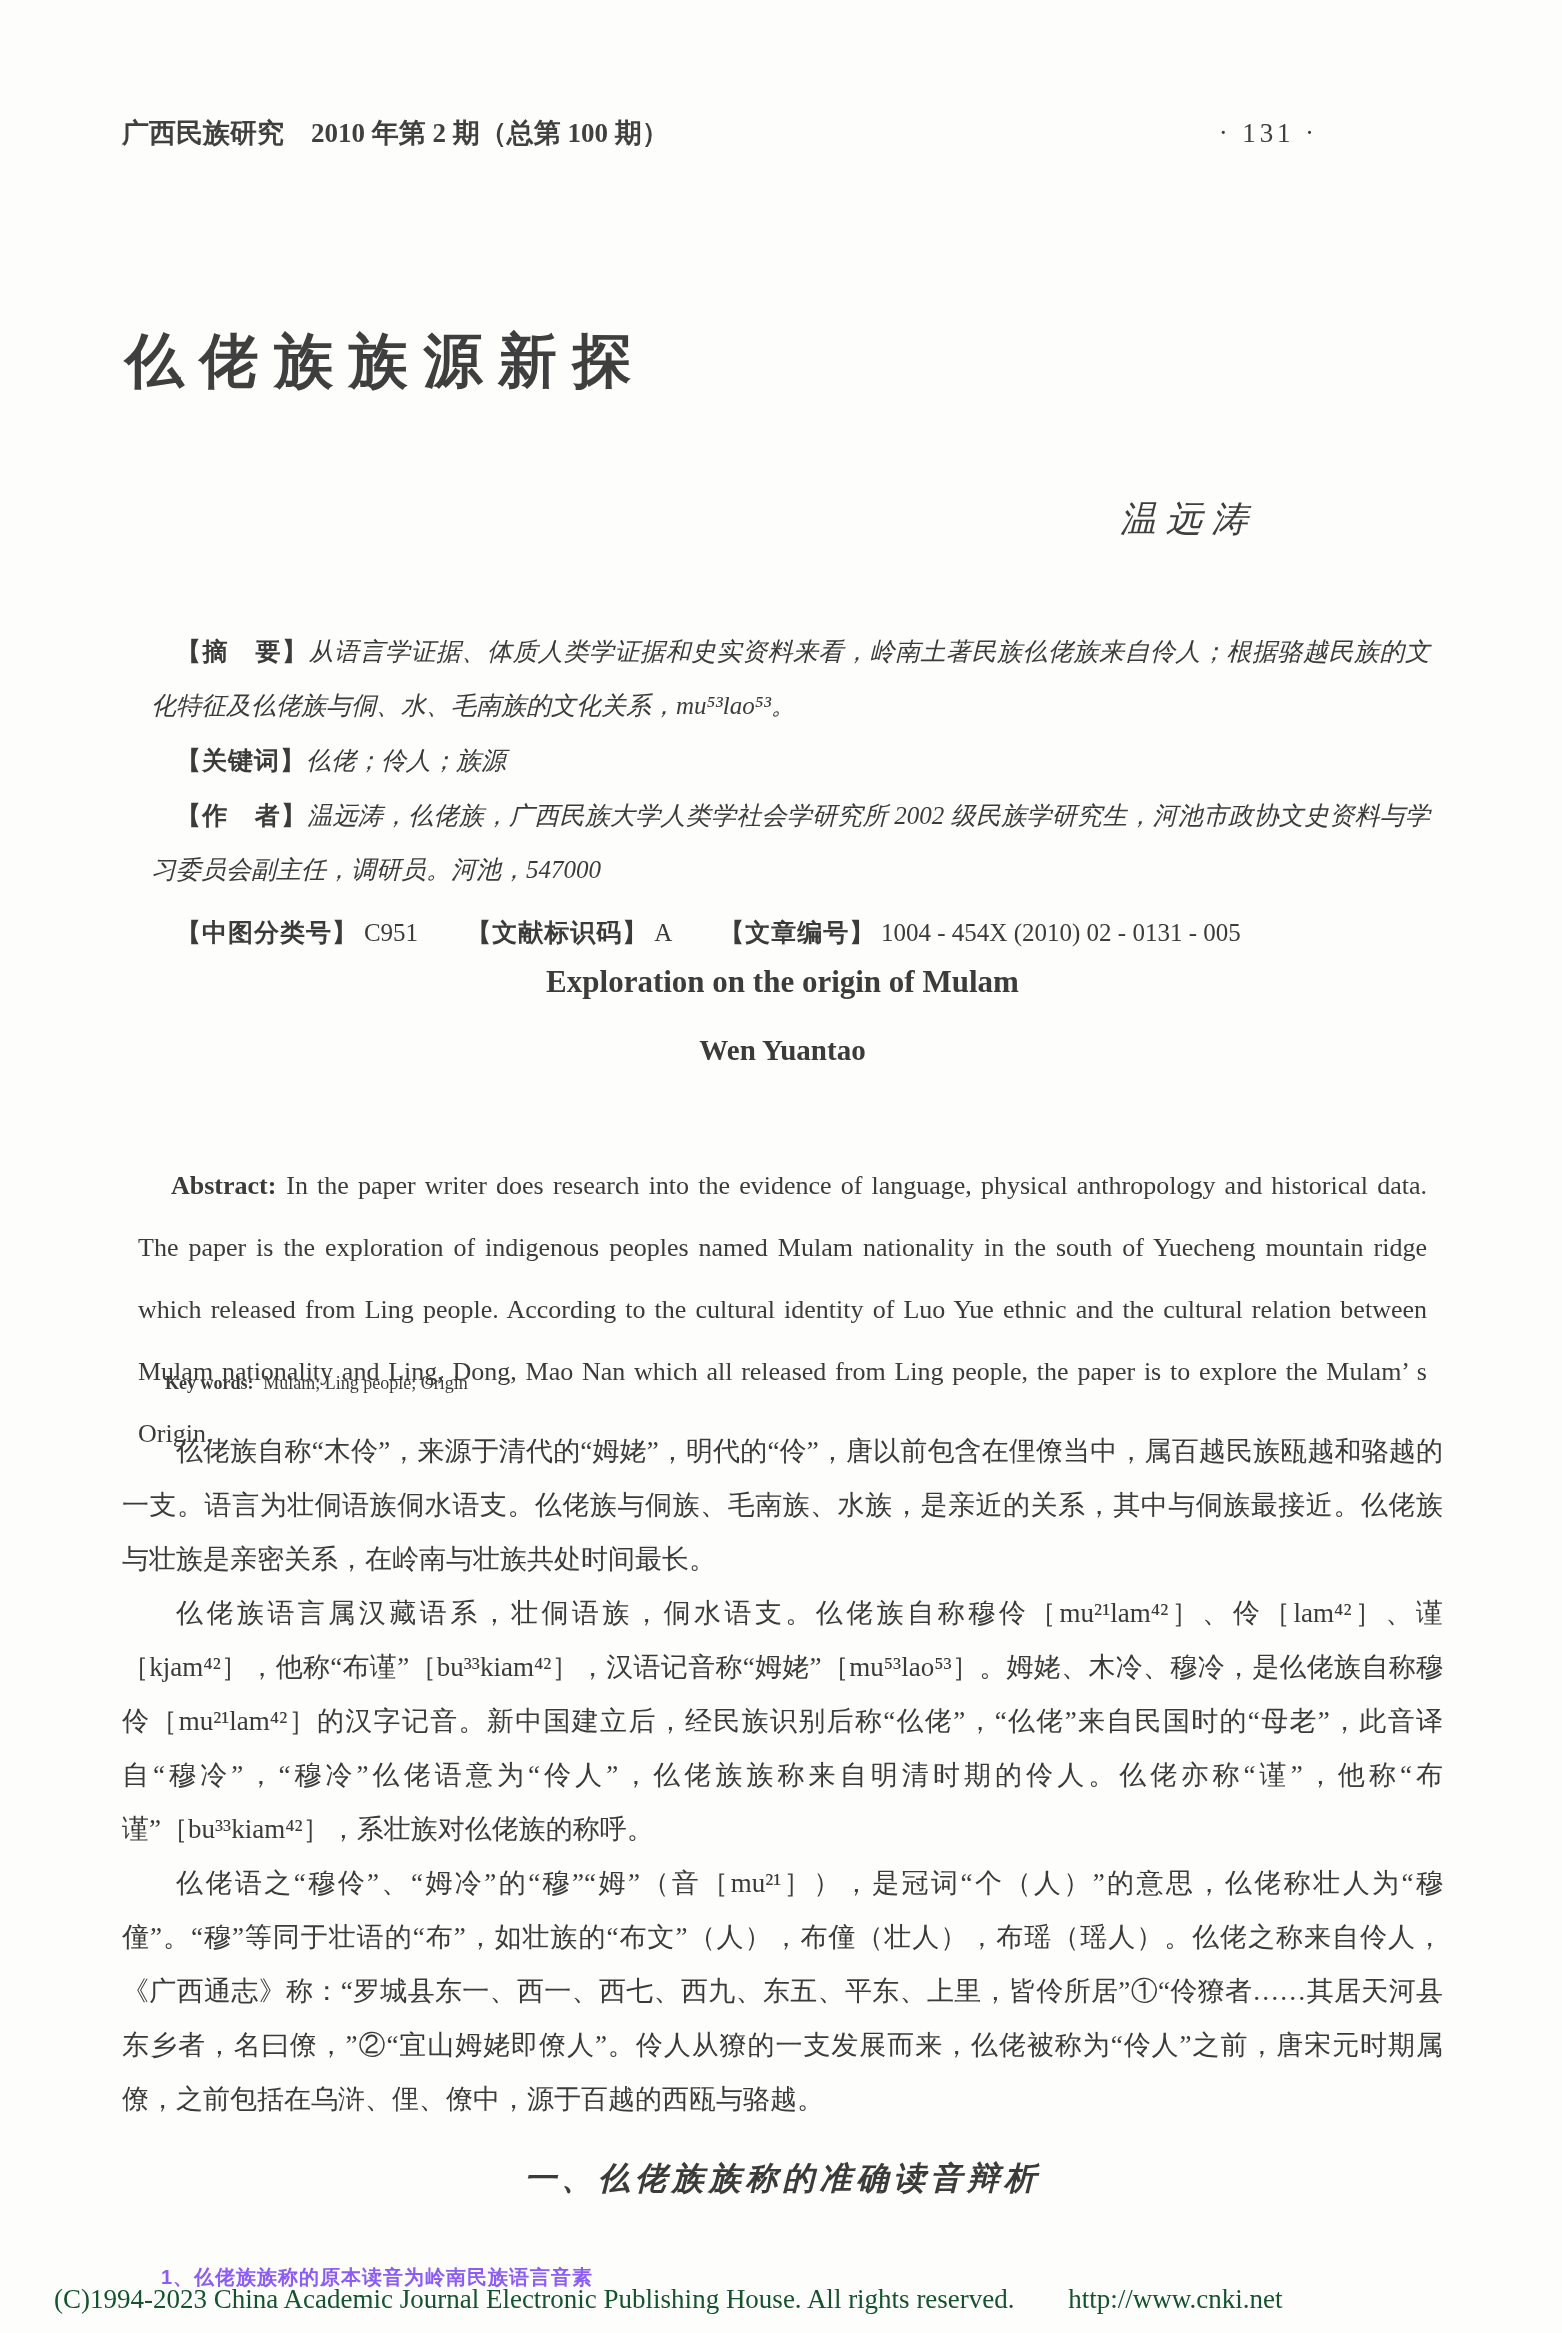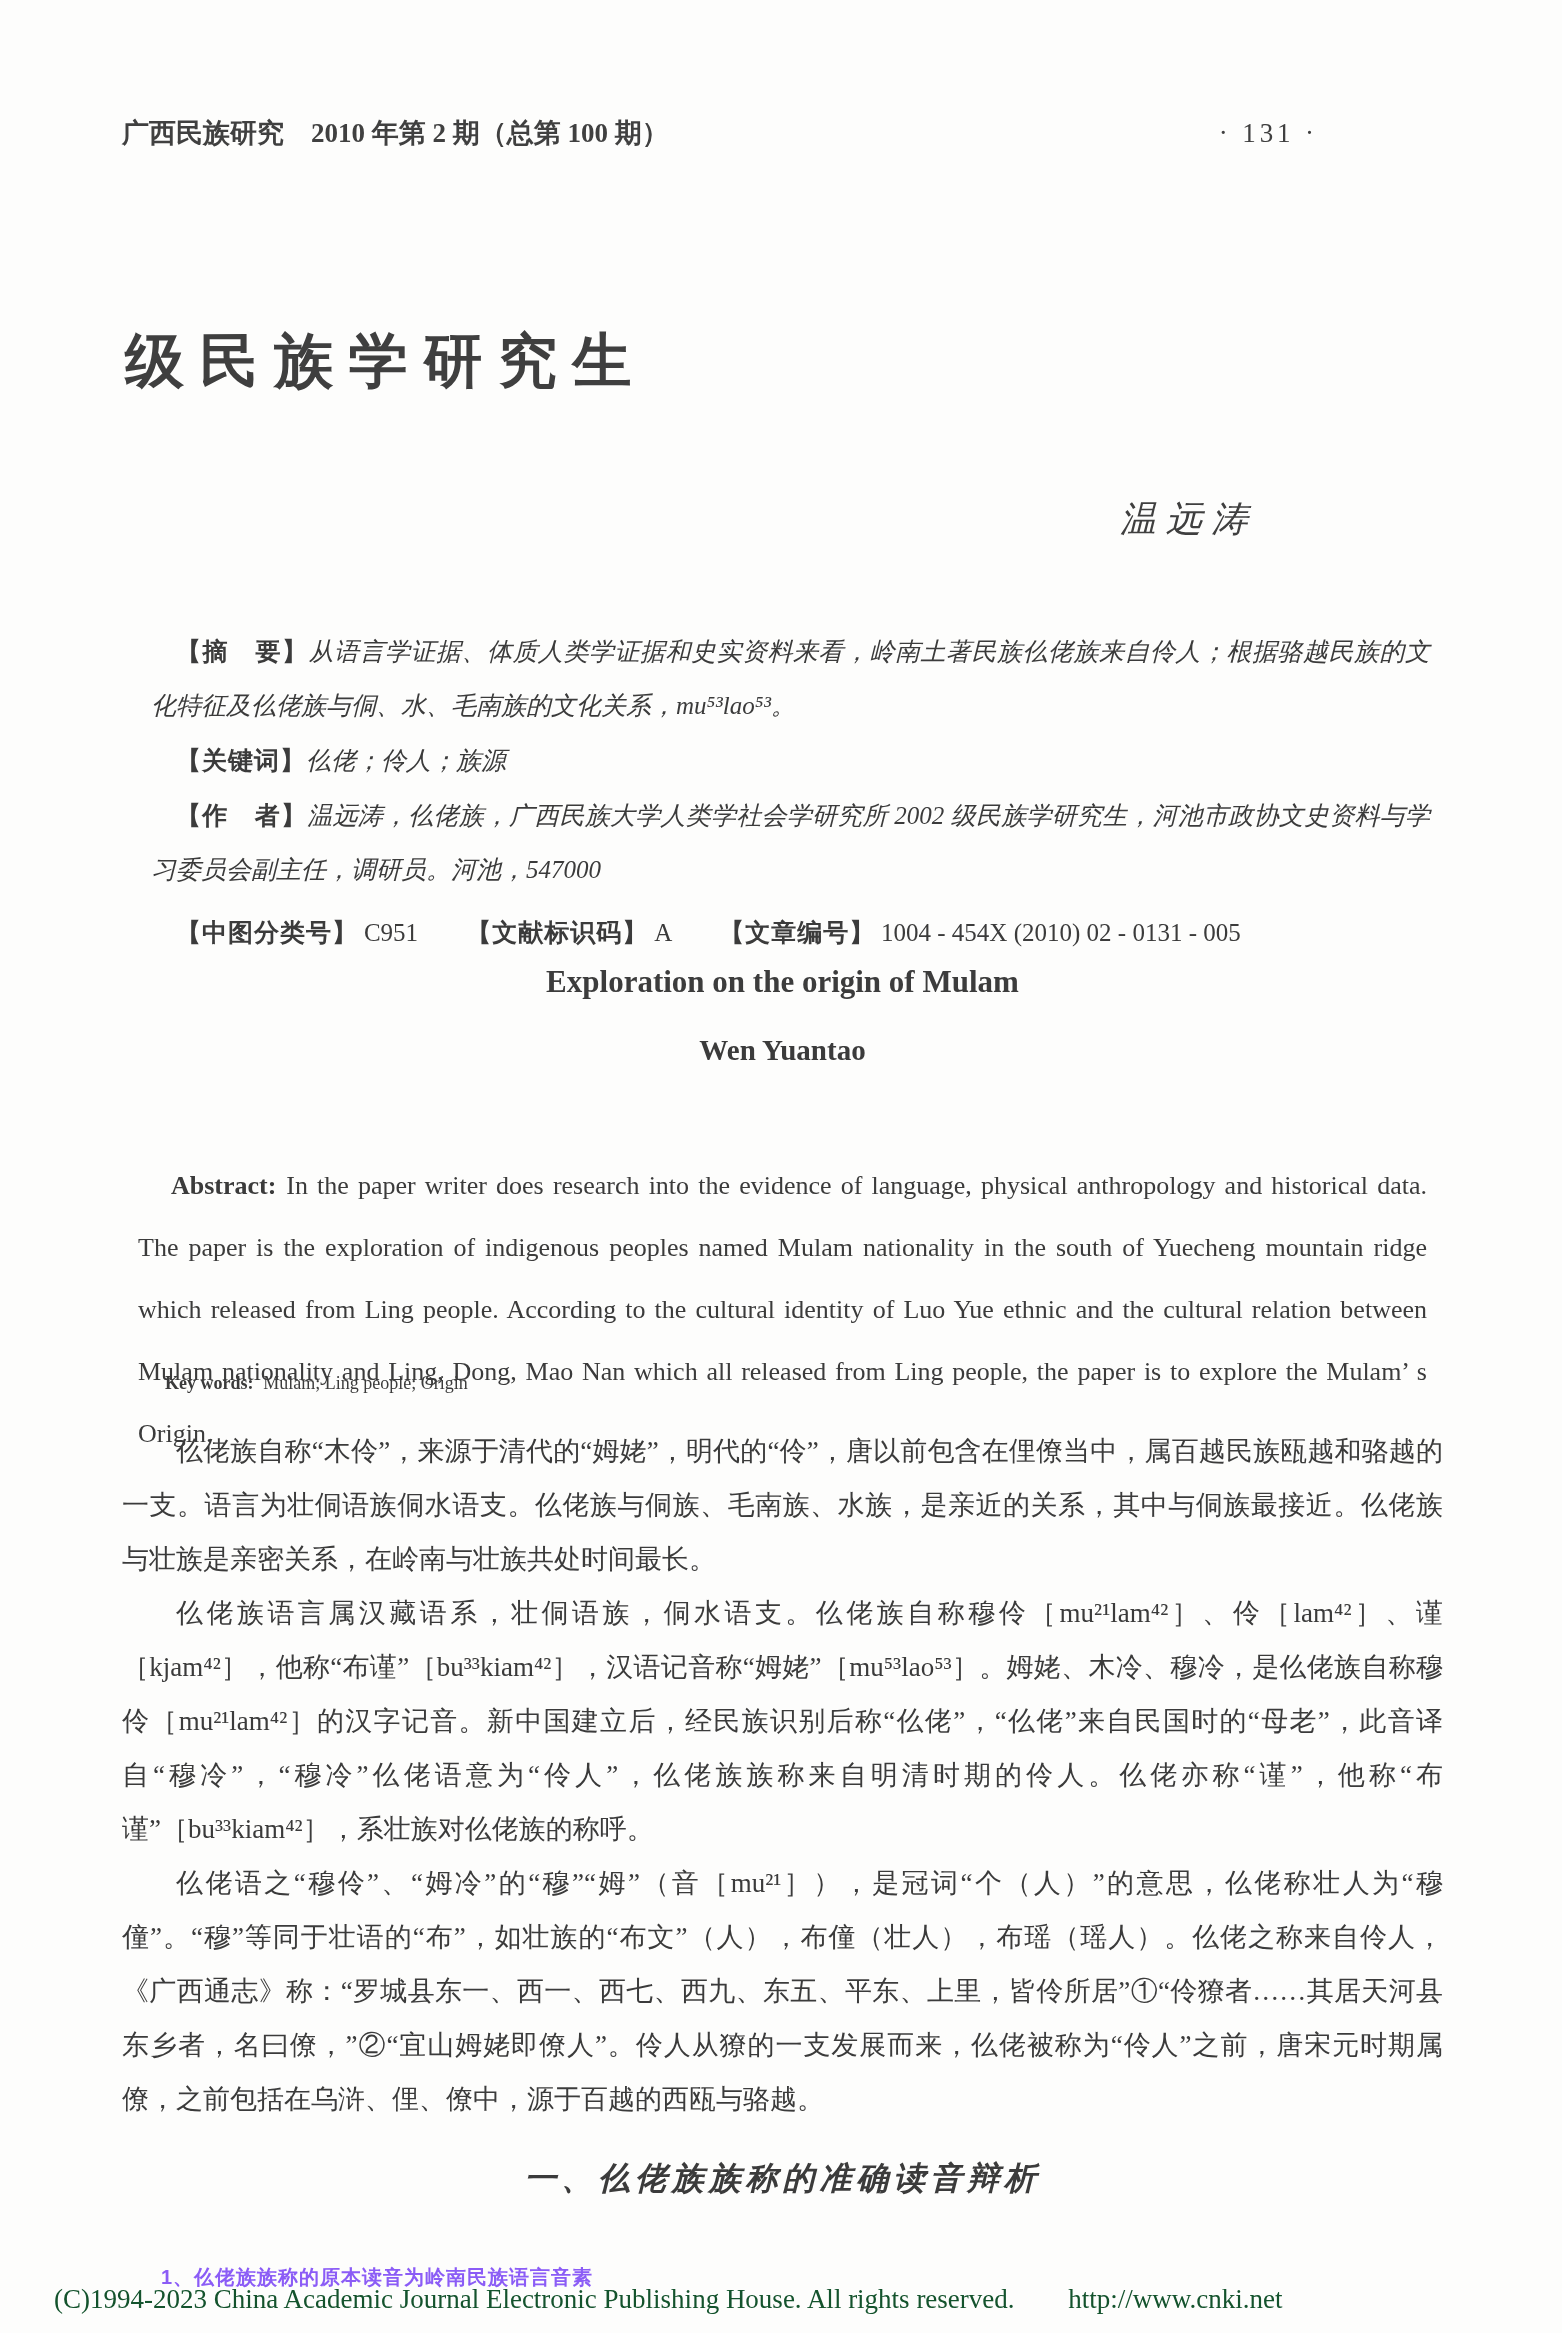--- a/index.html
+++ b/index.html
@@ -149,21 +149,21 @@
 </head>
 <body>
 
 <div class="page">
 
   <div class="header">
     <span>广西民族研究　2010 年第 2 期（总第 100 期）</span>
     <span class="page-num">· 131 ·</span>
   </div>
 
-  <h1 class="title">级民族学研究生</h1>
+  <h1 class="title">仫佬族族源新探</h1>
 
   <div class="author">温远涛</div>
 
   <div class="meta">
     <p><span class="lbl">【摘　要】</span><span>从语言学证据、体质人类学证据和史实资料来看，岭南土著民族仫佬族来自伶人；根据骆越民族的文化特征及仫佬族与侗、水、毛南族的文化关系，mu⁵³lao⁵³。</span></p>
     <p><span class="lbl">【关键词】</span><span>仫佬；伶人；族源</span></p>
     <p><span class="lbl">【作　者】</span><span>温远涛，仫佬族，广西民族大学人类学社会学研究所 2002 级民族学研究生，河池市政协文史资料与学习委员会副主任，调研员。河池，547000</span></p>
     <p class="ids">
       <span class="lbl">【中图分类号】</span><span class="val">C951</span>
       <span class="lbl gap">【文献标识码】</span><span class="val">A</span>

